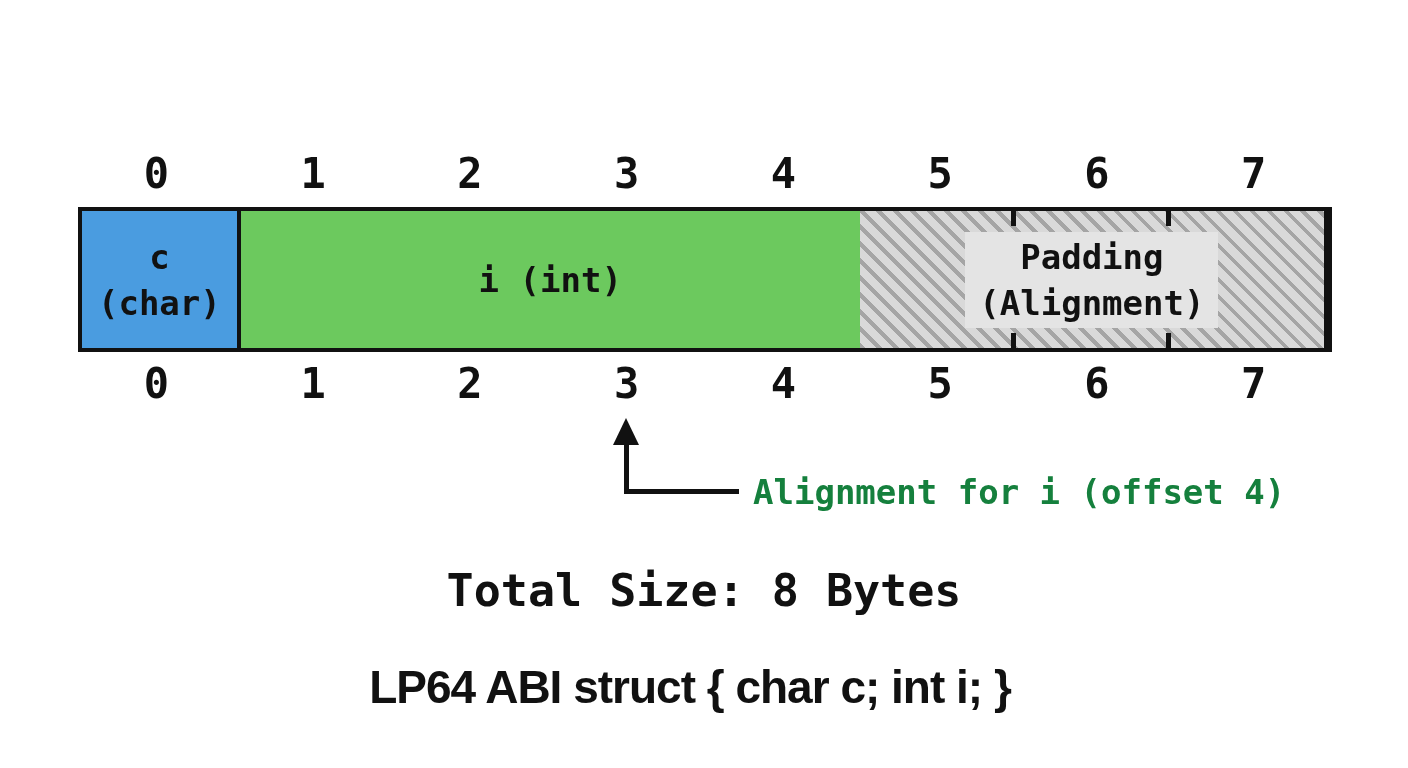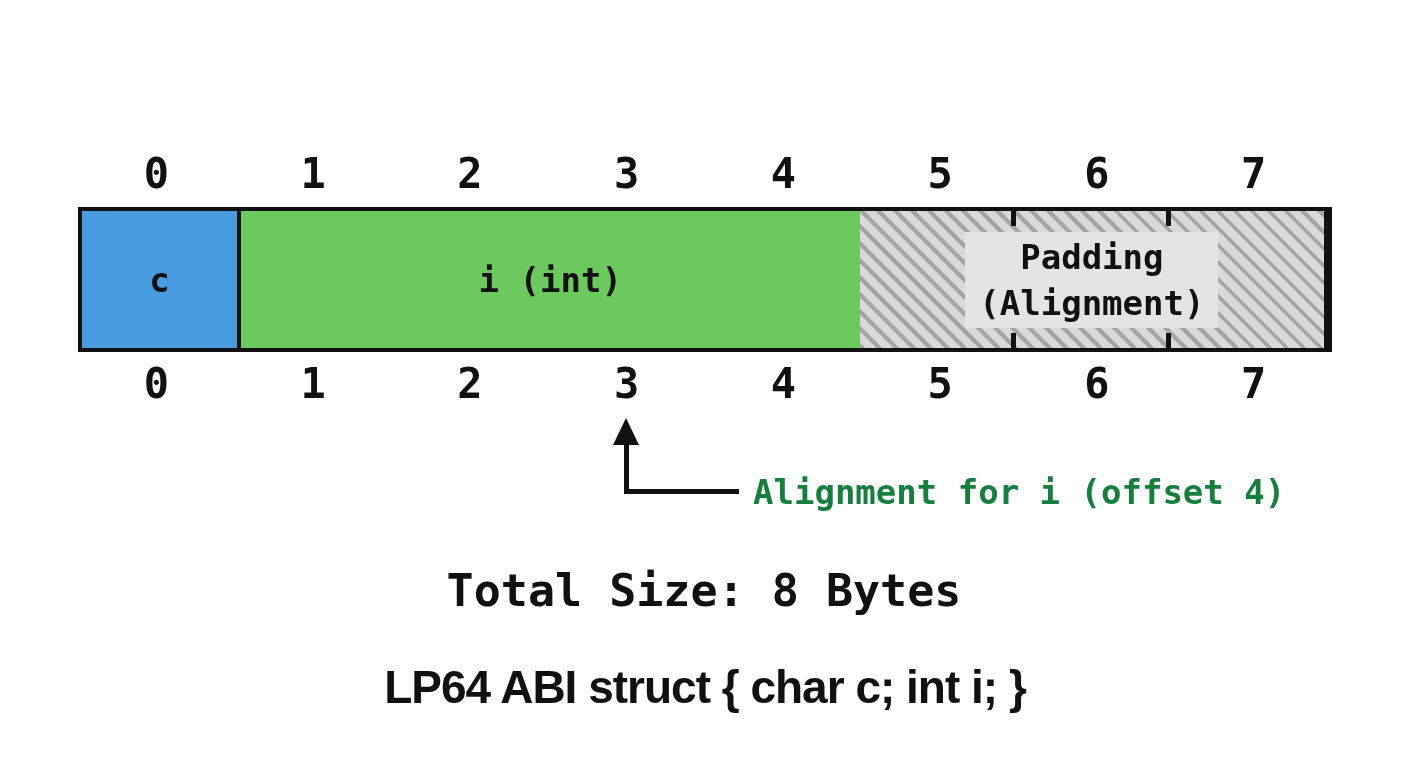--- a/index.html
+++ b/index.html
@@ -143,21 +143,21 @@
     width: 1408px;
     text-align: center;
     font-size: 45px;
     line-height: 56px;
     font-weight: bold;
     font-family: "DejaVu Sans Mono", monospace;
     color: #111111;
   }
   .caption {
     position: absolute;
-    left: 15px;
+    left: 0;
     top: 657px;
     width: 1380px;
     text-align: center;
     font-size: 46px;
     line-height: 60px;
     font-weight: bold;
     letter-spacing: -1px;
     font-family: "Liberation Sans", sans-serif;
     color: #111111;
   }
@@ -175,20 +175,21 @@
     <div class="idx">4</div>
     <div class="idx">5</div>
     <div class="idx">6</div>
     <div class="idx">7</div>
   </div>
 
   <div class="bar">
     <div class="seg seg-char">
       <div class="seg-label">
         <div>c</div>
+        <div>(char)</div>
       </div>
     </div>
     <div class="seg seg-int">
       <div class="seg-label">i (int)</div>
     </div>
     <div class="seg seg-pad">
       <div class="tick tick-top tick-1"></div>
       <div class="tick tick-bottom tick-1"></div>
       <div class="tick tick-top tick-2"></div>
       <div class="tick tick-bottom tick-2"></div>

